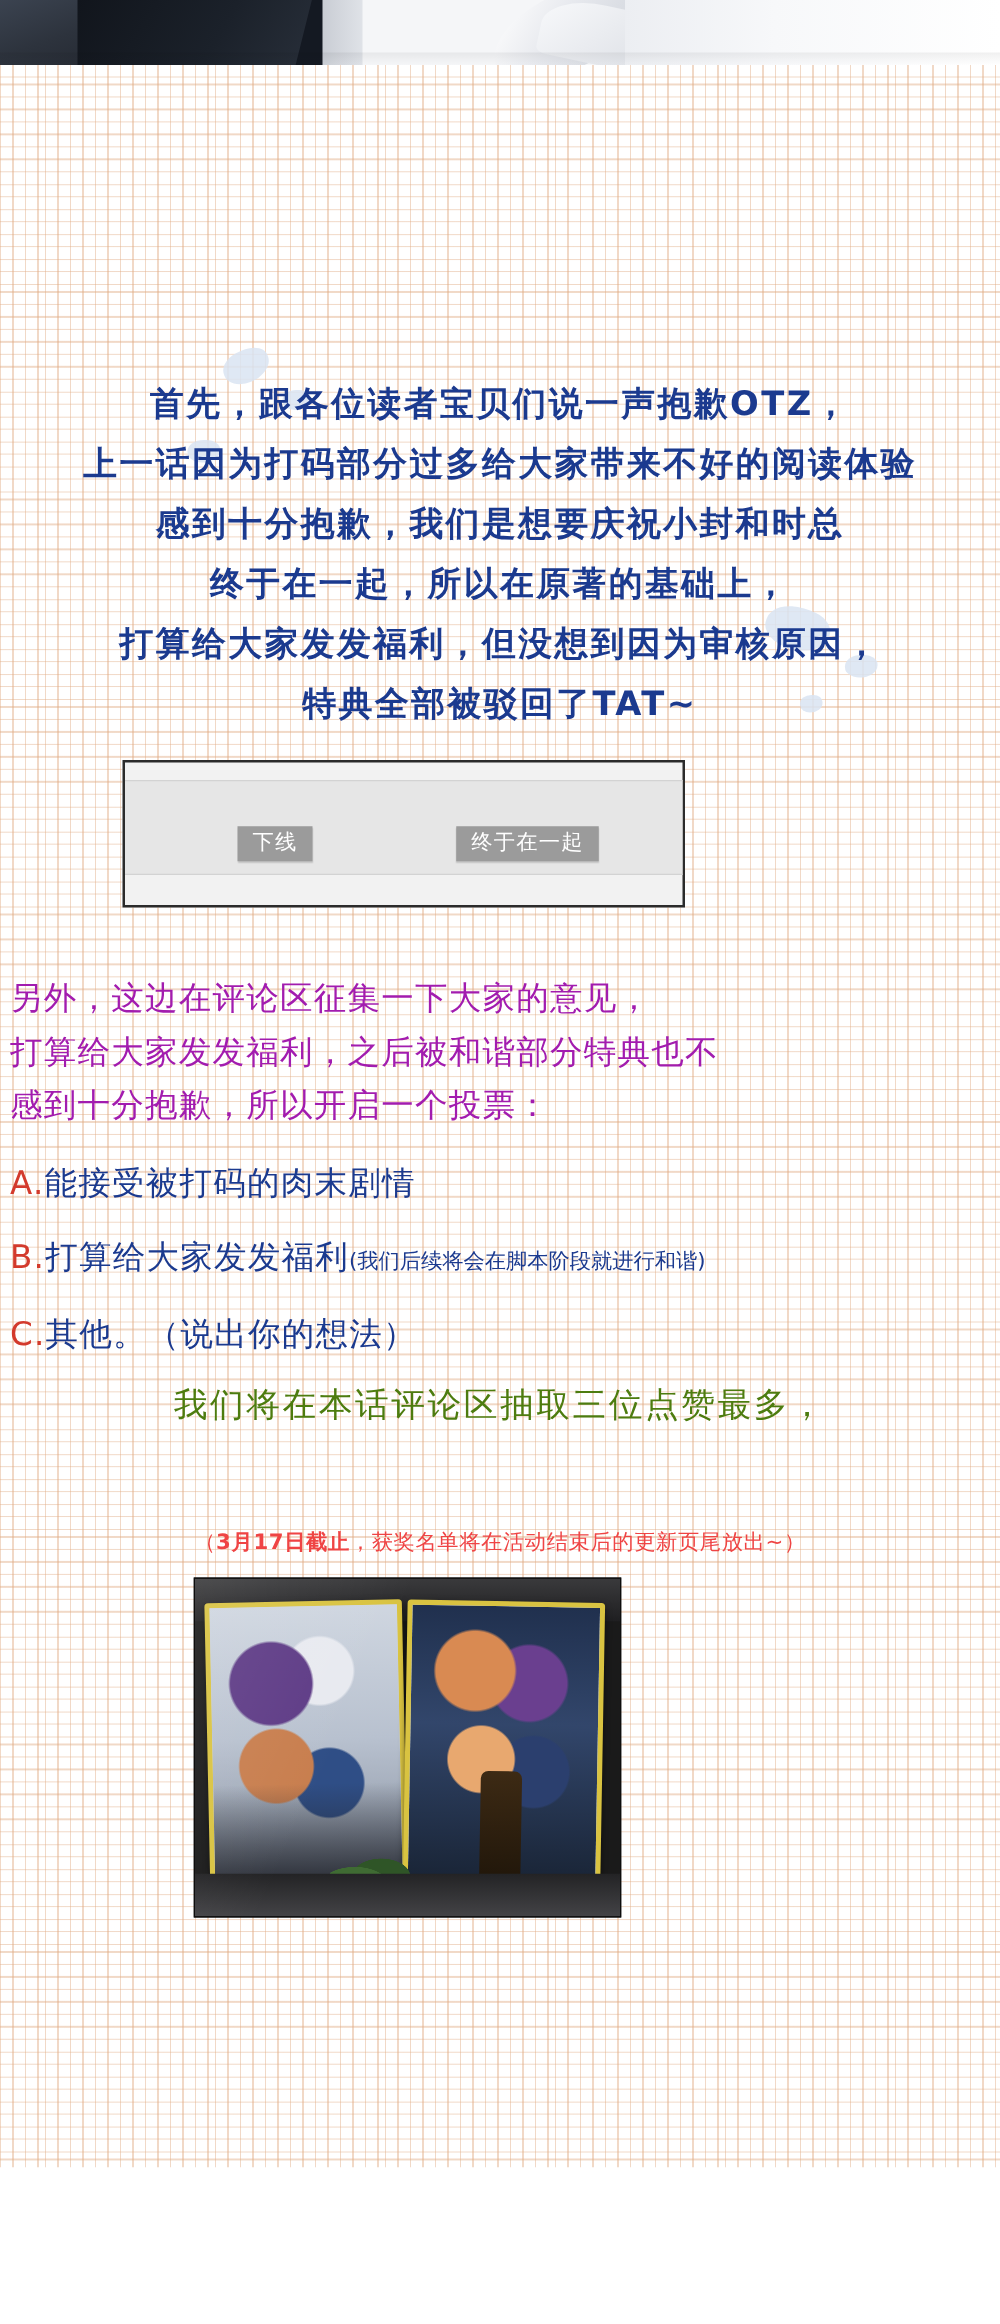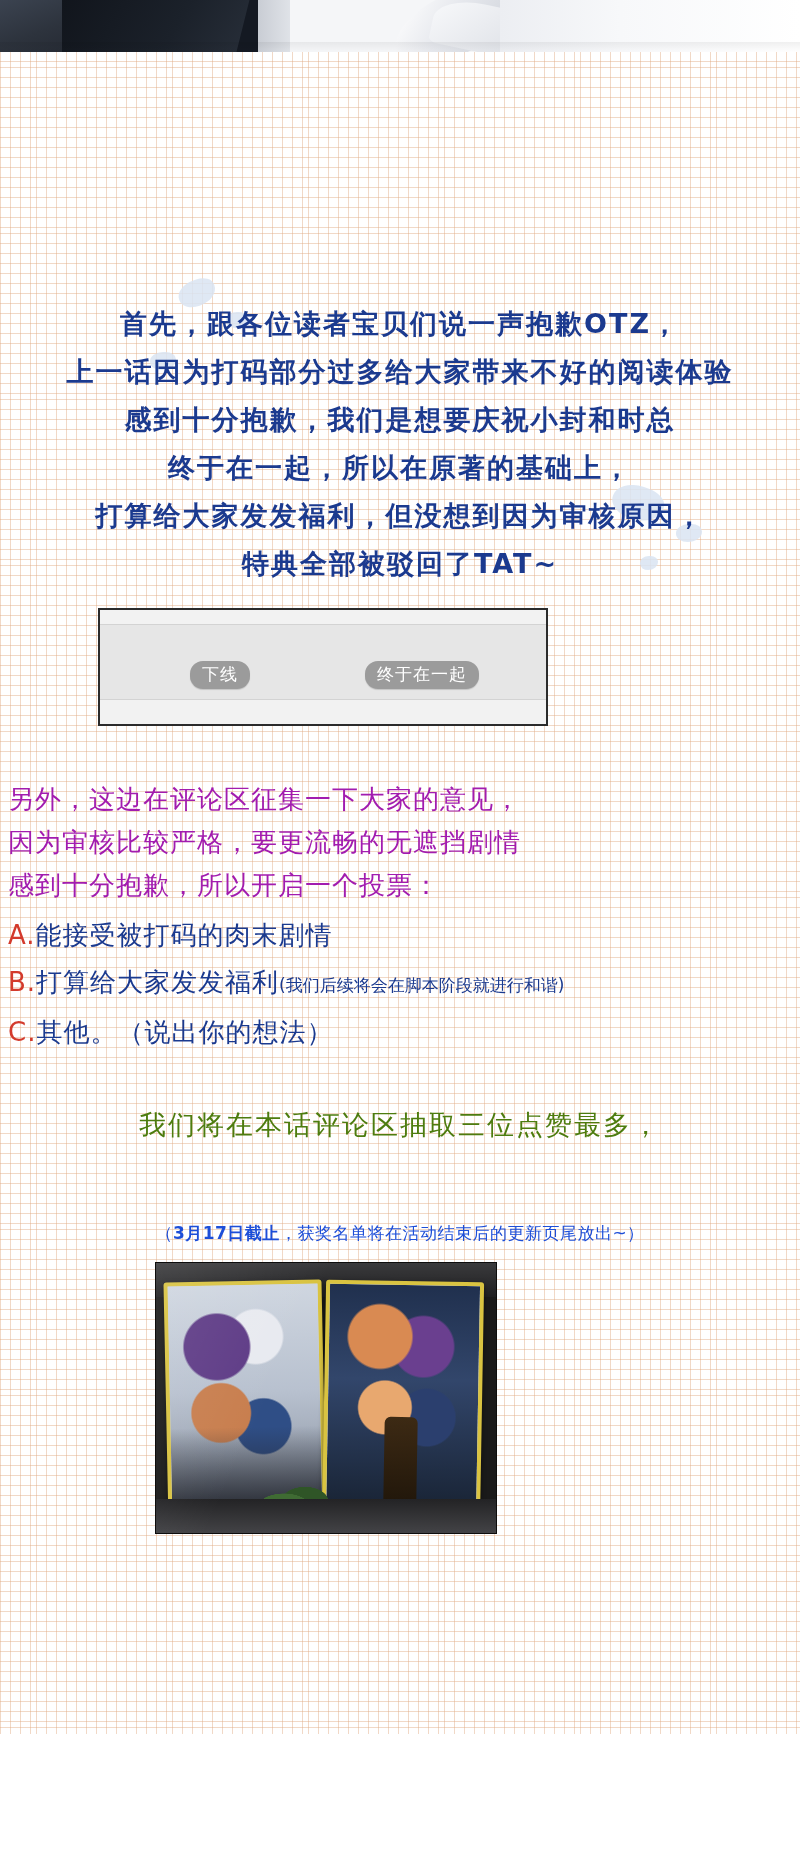--- a/index.html
+++ b/index.html
@@ -180,21 +180,21 @@
     border-top: 1px solid #d3d3d3;
     border-bottom: 1px solid #d3d3d3;
   }
   .pill {
     position: absolute;
     top: 36px;
     background: #9b9b9b;
     color: #ffffff;
     font-size: 17px;
     font-family: "DejaVu Sans", sans-serif;
-    border-radius: 13px;
+    border-radius: 0;
     padding: 5px 12px 6px 12px;
     line-height: 1;
     letter-spacing: 1px;
     box-shadow: 0 1px 1px rgba(0,0,0,0.15);
   }
   .pill-offline { left: 90px; }
   .pill-rejected { left: 265px; }
 
   
   .para {
@@ -214,21 +214,21 @@
     position: absolute;
     left: 8px;
     top: 912px;
     width: 784px;
     font-family: "DejaVu Sans", sans-serif;
     font-size: 26px;
     line-height: 47px;
     color: #1b3a8f;
     letter-spacing: 1px;
   }
-  .opt { white-space: nowrap; }
+  .opt { white-space: nowrap; margin-top: 12px; }
   .opt-letter { color: #d33a2c; }
   .opt-note { font-size: 17px; letter-spacing: 0; }
 
   .closing {
     position: absolute;
     left: 0;
     top: 1100px;
     width: 800px;
     text-align: center;
     color: #4d7c0f;
@@ -238,21 +238,21 @@
     letter-spacing: 2px;
   }
   .closing div { white-space: nowrap; }
 
   .deadline {
     position: absolute;
     left: 0;
     top: 1222px;
     width: 800px;
     text-align: center;
-    color: #1d4ed8;
+    color: #ef4444;
     font-family: "DejaVu Sans", sans-serif;
     font-size: 17px;
     letter-spacing: 0.5px;
   }
   .deadline .bold { font-weight: bold; }
 
   
   .photo {
     position: absolute;
     left: 155px;
@@ -371,21 +371,21 @@
 
   <div class="shot-card">
     <div class="shot-inner">
       <span class="pill pill-offline">下线</span>
       <span class="pill pill-rejected">终于在一起</span>
     </div>
   </div>
 
   <div class="para">
     <div>另外，这边在评论区征集一下大家的意见，</div>
-    <div>因为审核比较严格，要更流畅的无遮挡剧情</div>
+    <div>打算给大家发发福利，之后被和谐部分特典也不</div>
     <div>感到十分抱歉，所以开启一个投票：</div>
   </div>
 
   <div class="options">
     <div class="opt">
       <span class="opt-letter">A.</span><span>能接受被打码的肉末剧情</span>
     </div>
     <div class="opt">
       <span class="opt-letter">B.</span><span>打算给大家发发福利</span><span class="opt-note">(我们后续将会在脚本阶段就进行和谐)</span>
     </div>

